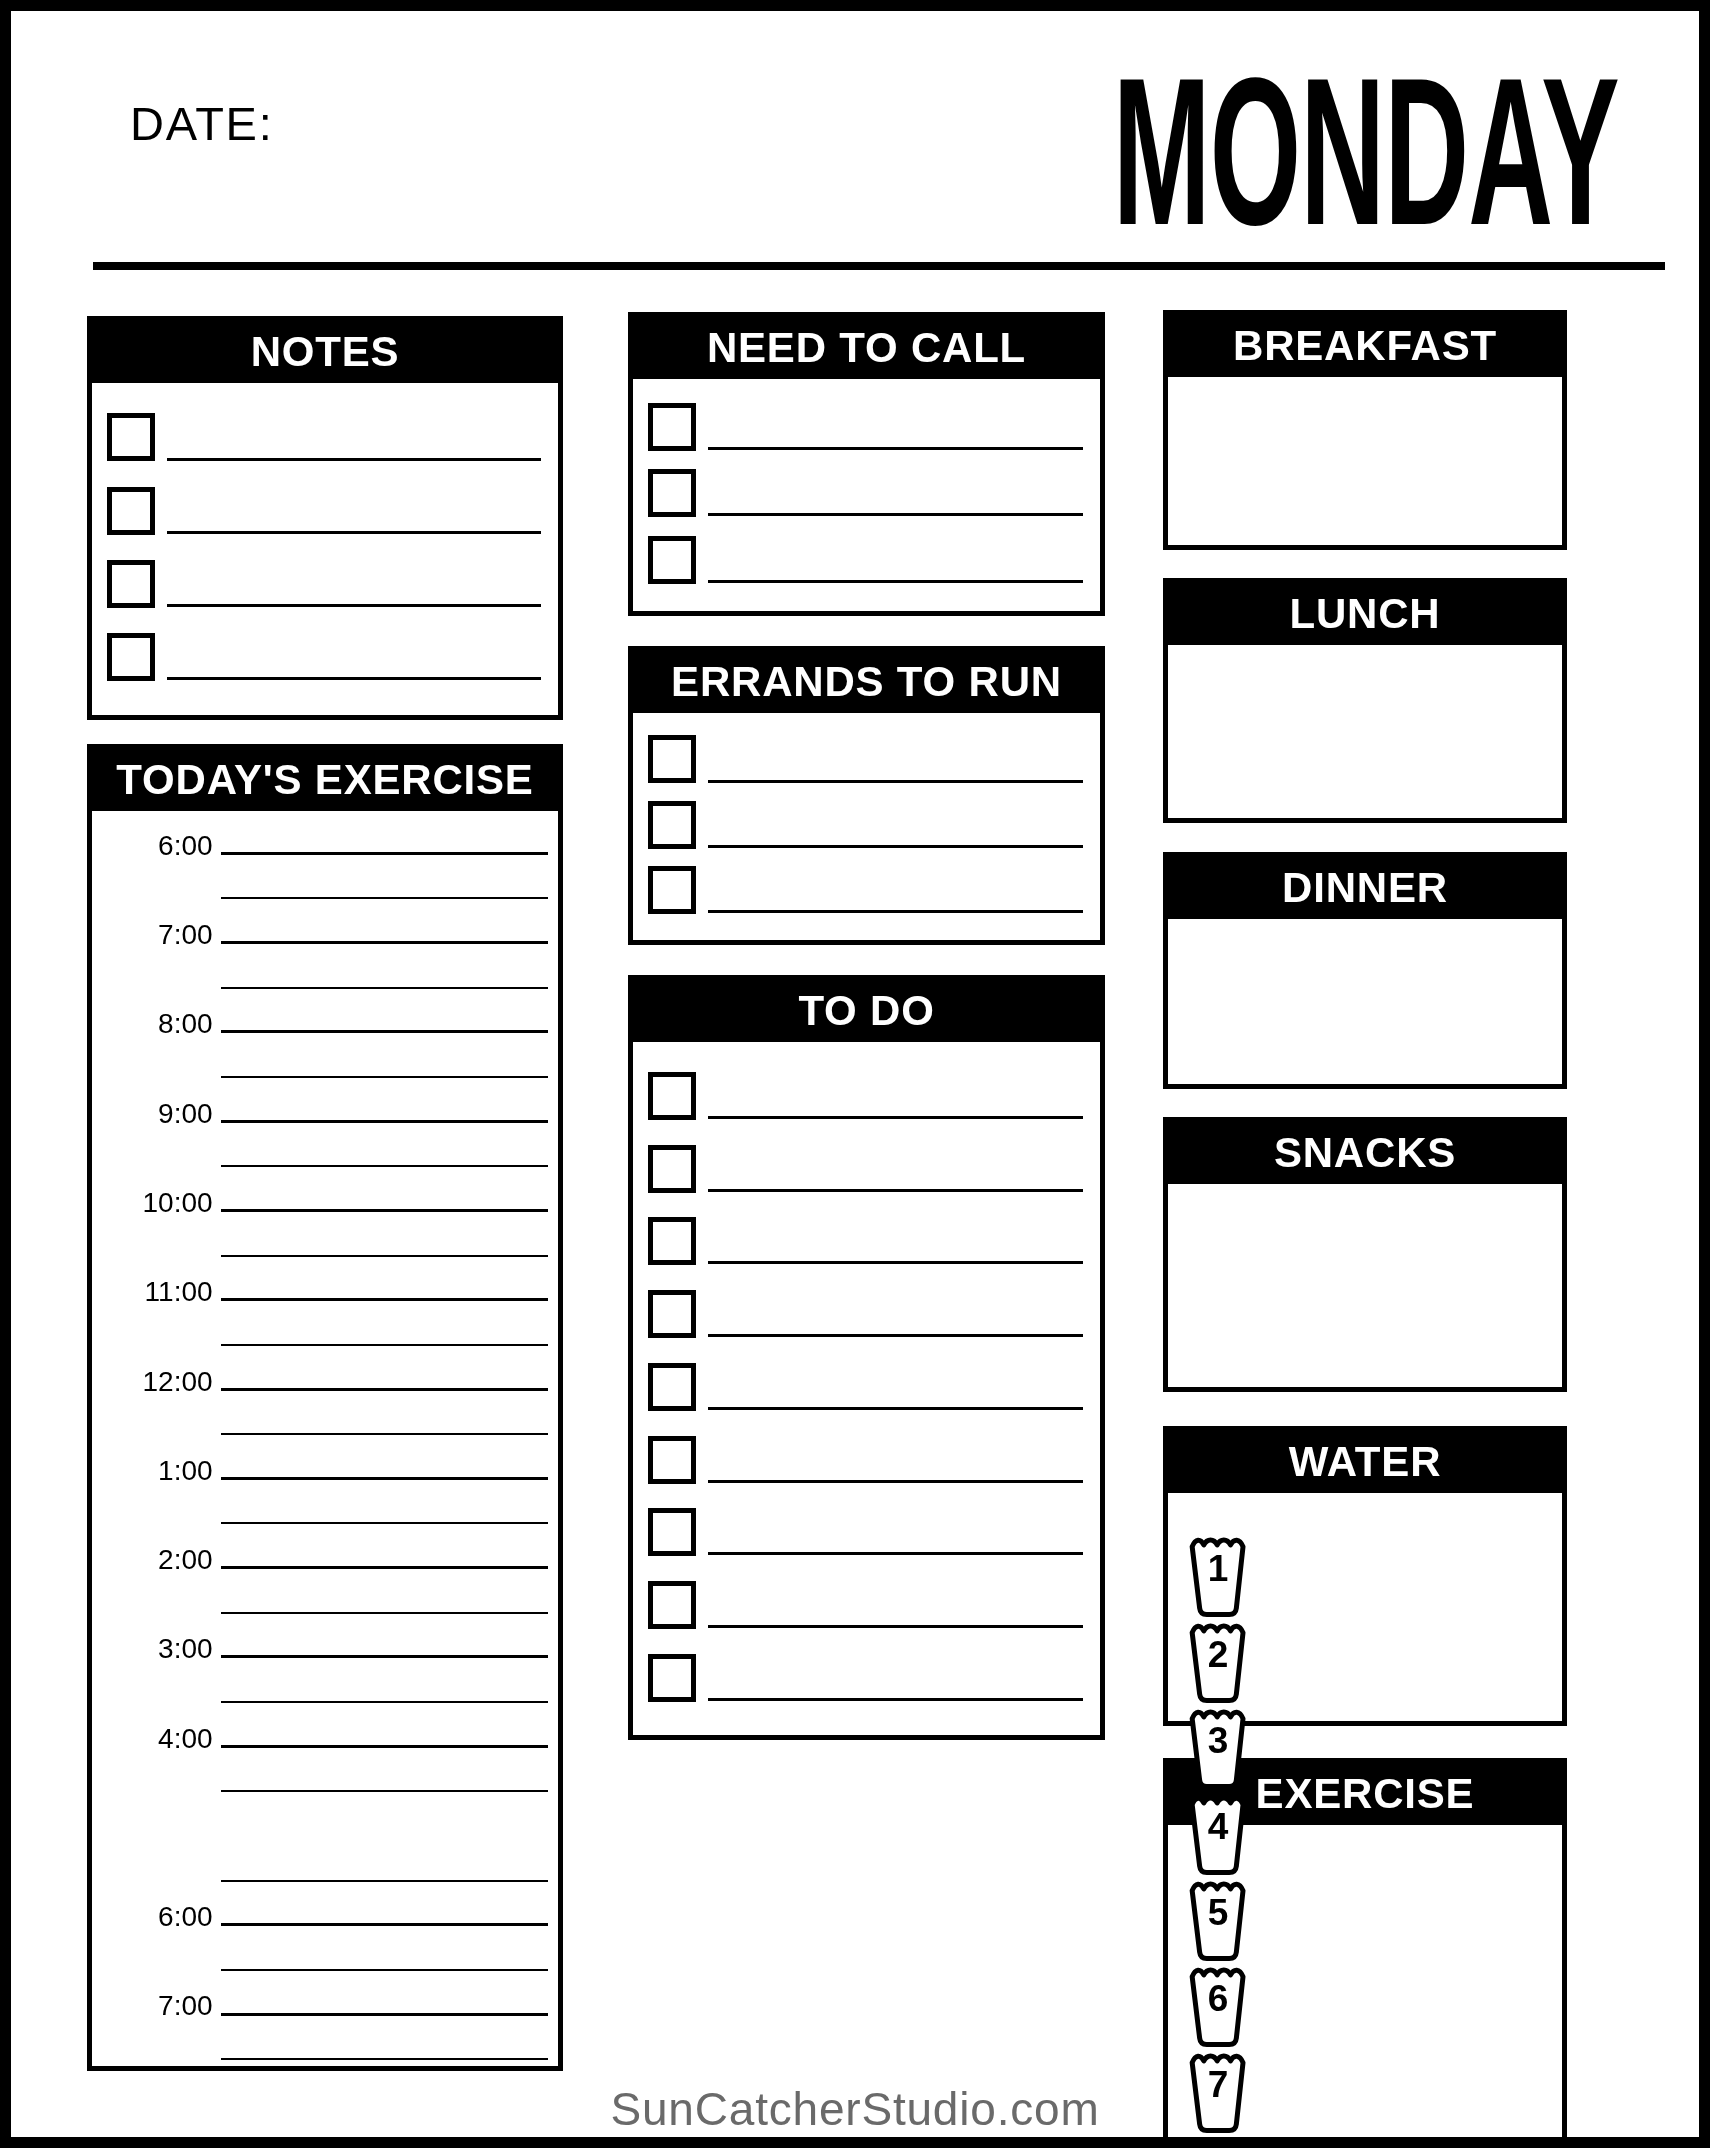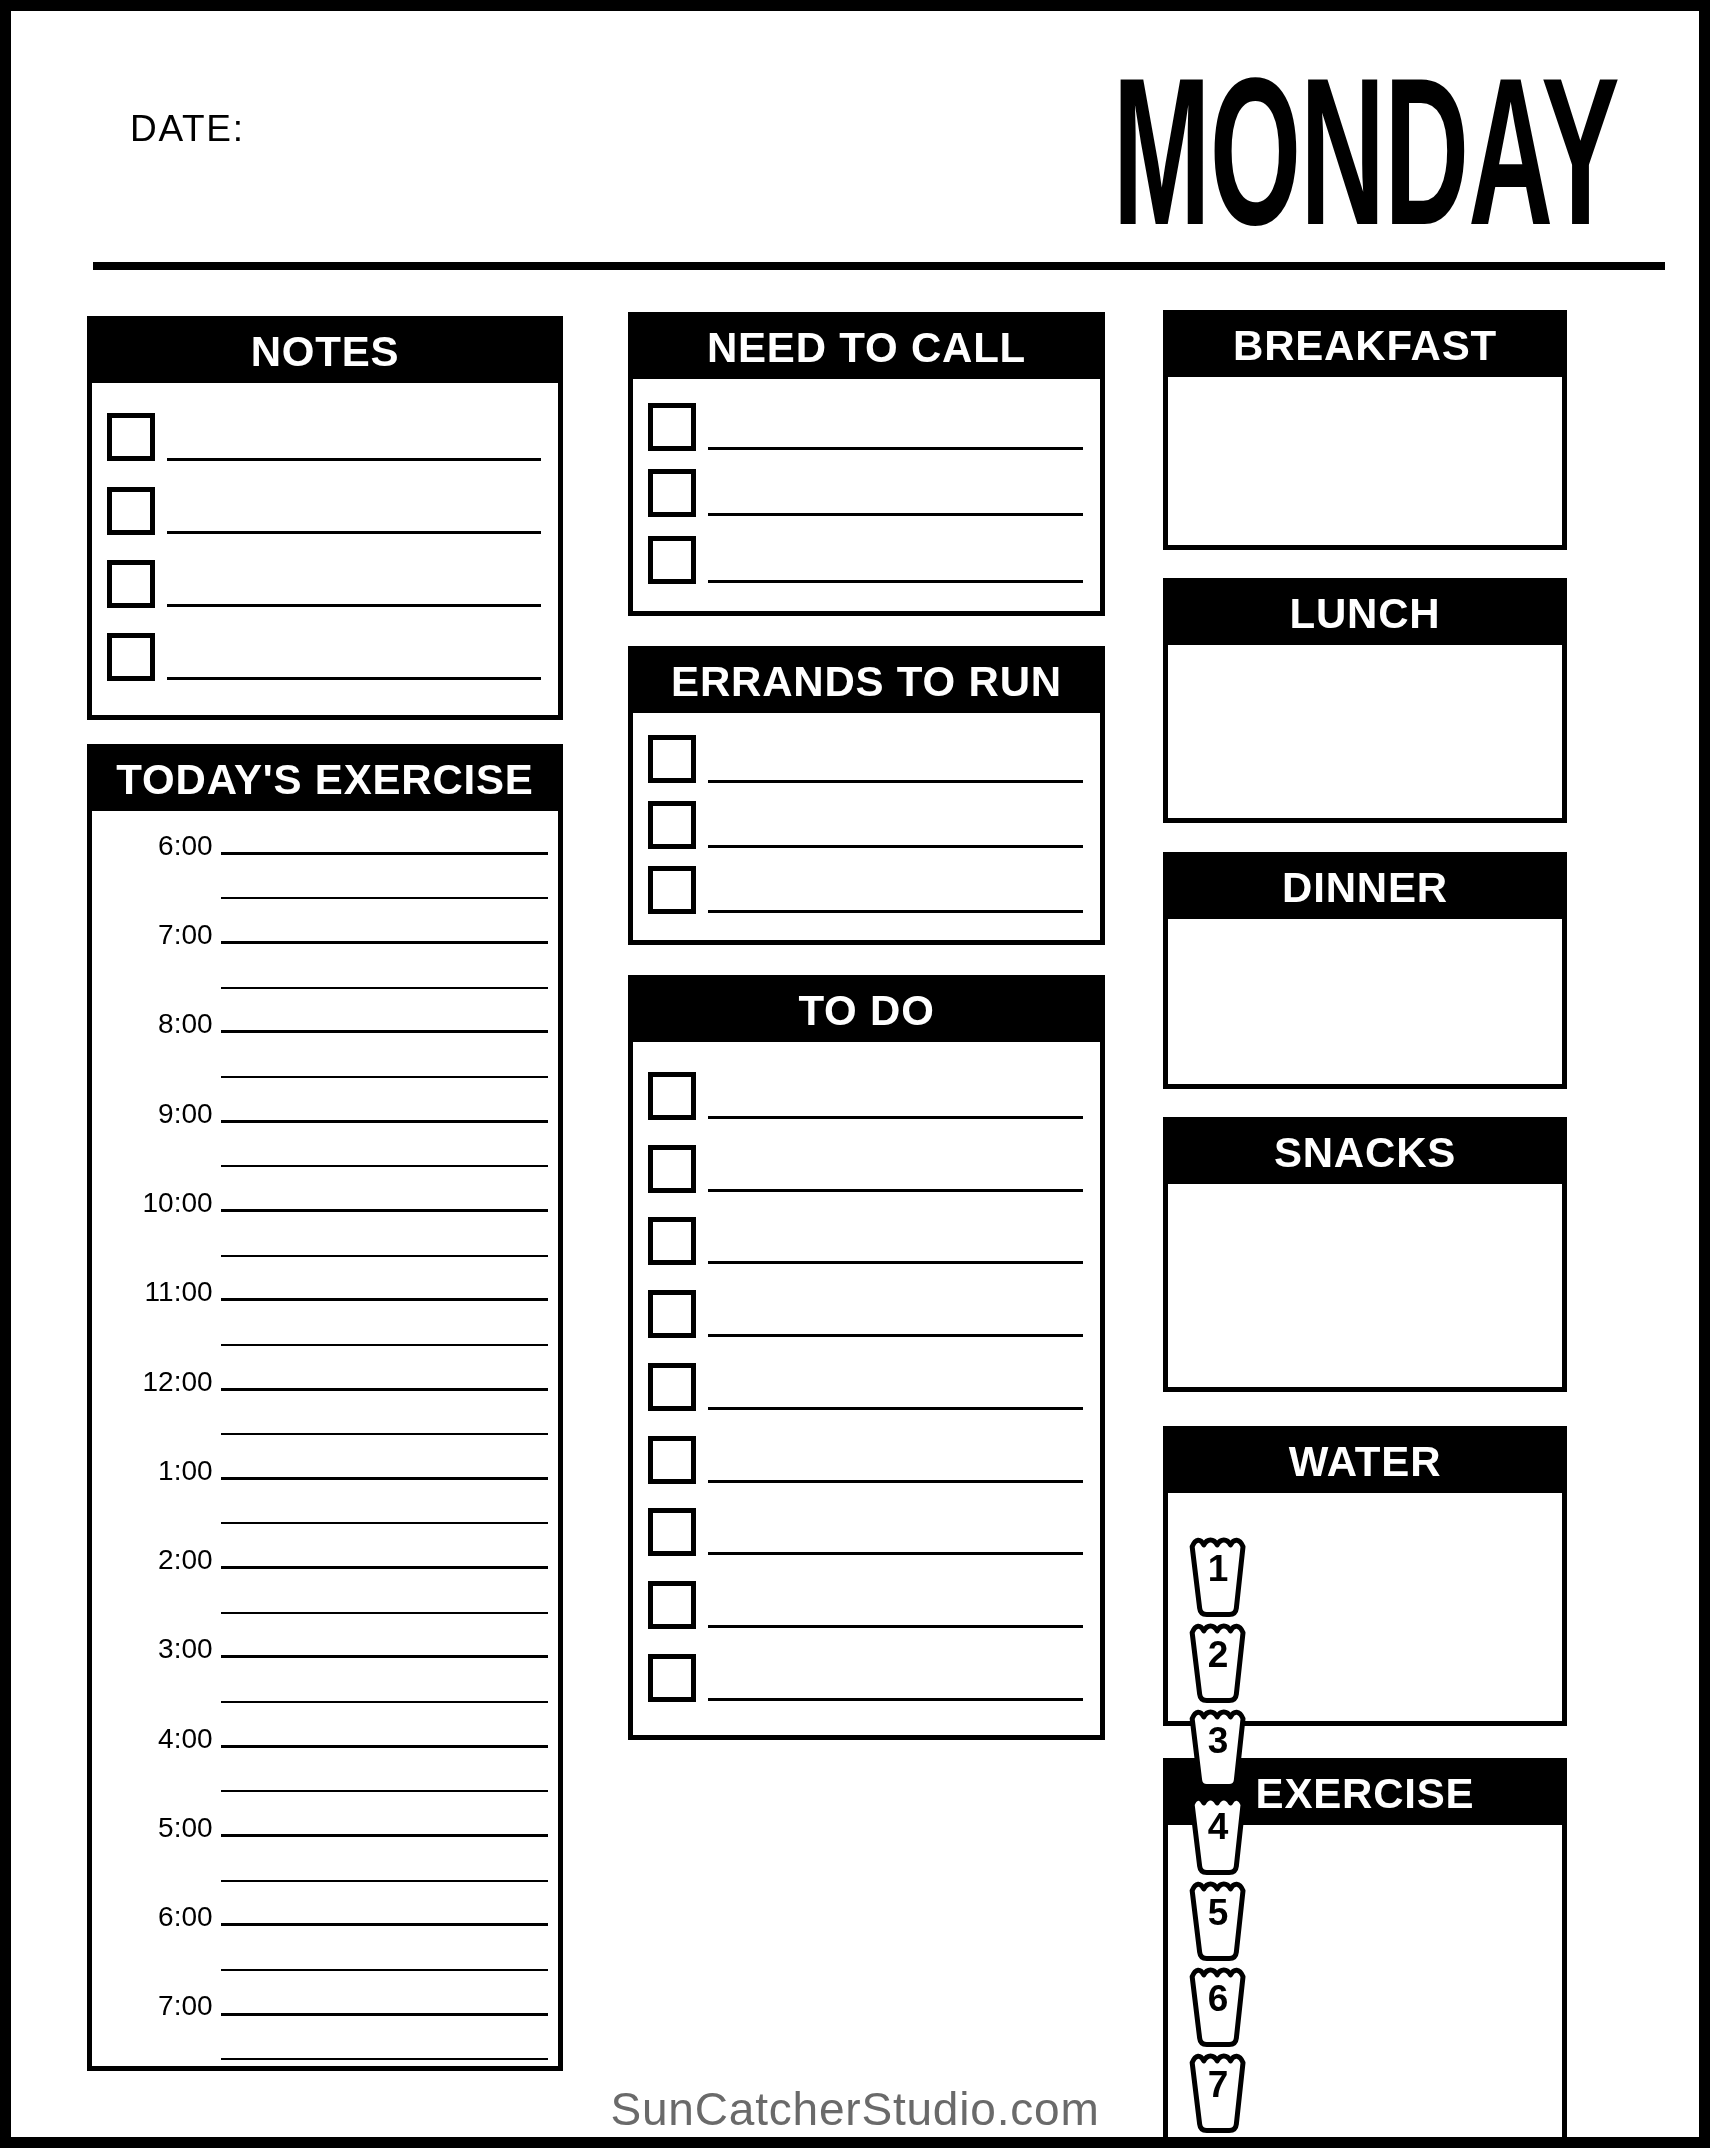--- a/index.html
+++ b/index.html
@@ -11,21 +11,21 @@
     box-sizing:border-box;
     font-family:"Liberation Sans", sans-serif;
     color:#000;
     overflow:hidden;
   }
   
   .date-row {
     position:absolute; left:119px; top:77px;
     display:flex; align-items:flex-end; width:755px;
   }
-  .date-label { font-size:37px; font-weight:normal; letter-spacing:1.7px; line-height:1; }
+  .date-label { font-size:47px; font-weight:normal; letter-spacing:1.7px; line-height:1; }
   .date-write { flex:1; height:59px; }
   .day-title {
     position:absolute; right:80px; top:59px;
     font-size:210px; font-weight:bold; line-height:0.78;
     letter-spacing:-1.7px;
     transform:scaleX(0.56); transform-origin:100% 0;
     white-space:nowrap;
   }
   .rule { position:absolute; left:82px; top:251px; width:1572px; height:7.6px; background:#000; }
 
@@ -241,24 +241,20 @@
               <span class="time">4:00</span>
               <span class="wline"></span>
             </div>
             <div class="half-part">
               <span class="spacer"></span>
               <span class="wline"></span>
             </div>
           </div>
 
           <div class="srow">
-            <div class="hour-part">
-              <span class="time">5:00</span>
-              <span class="wline"></span>
-            </div>
             <div class="half-part">
               <span class="spacer"></span>
               <span class="wline"></span>
             </div>
           </div>
 
           <div class="srow">
             <div class="hour-part">
               <span class="time">6:00</span>
               <span class="wline"></span>

